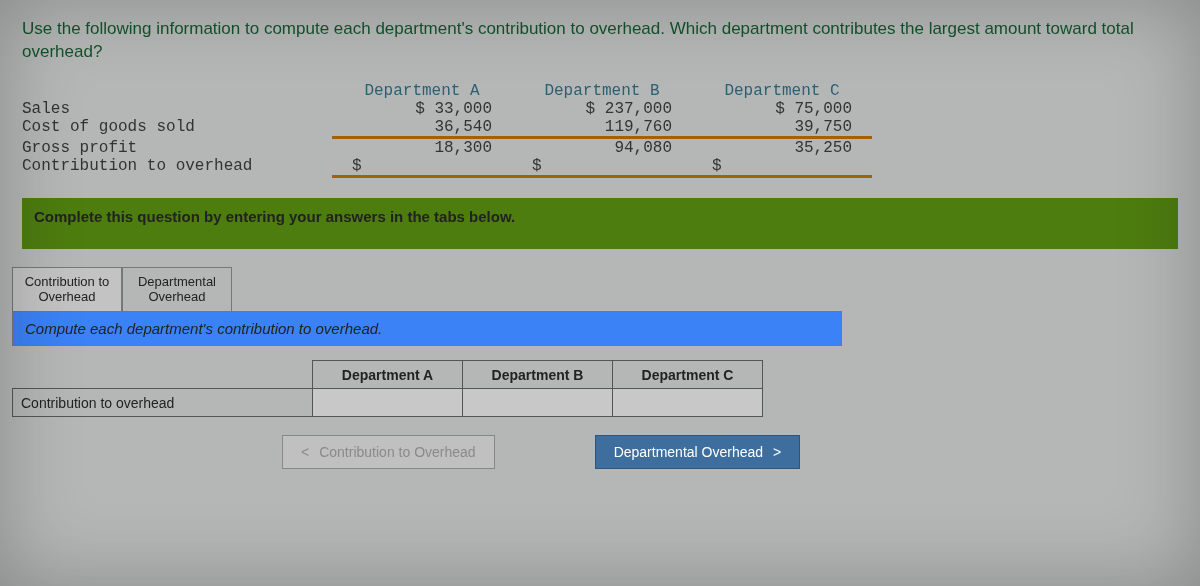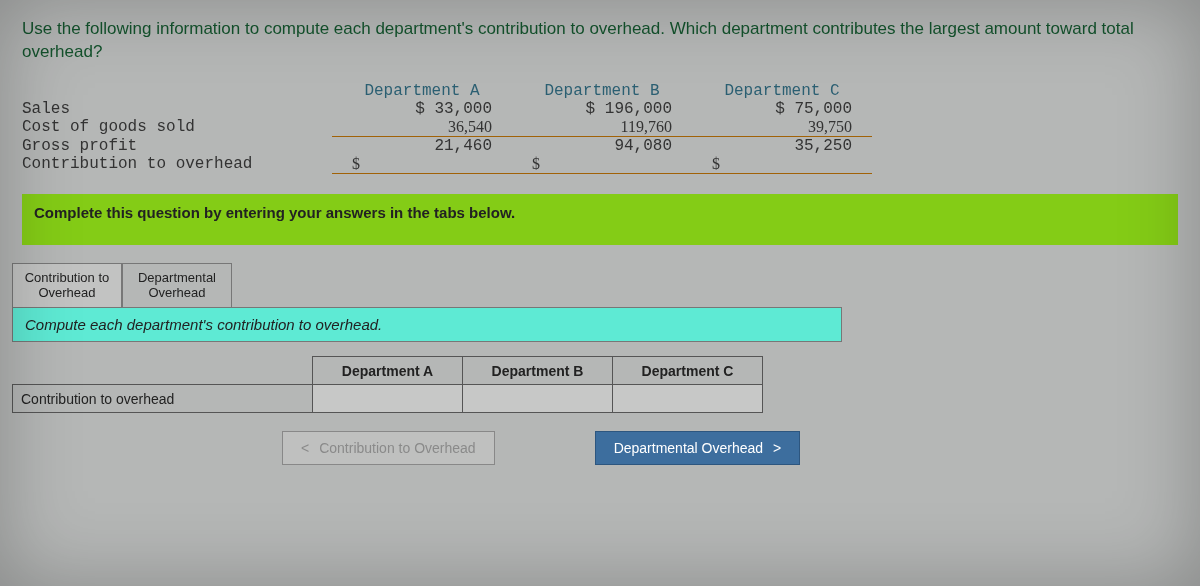--- a/index.html
+++ b/index.html
@@ -27,24 +27,24 @@
   .data-area {
     margin: 0 12px 20px 12px;
     font-family: "Courier New", monospace;
     font-size: 16px;
     color: #333;
   }
   .data-row { display: flex; }
   .lbl { width: 310px; }
   .col { width: 180px; text-align: right; padding-right: 20px; }
   .hdr .col { color: #2b5f72; font-weight: normal; text-align: center; padding-right:0; }
-  .underline { border-bottom: 1px solid #a16207; font-family: Liberation Serif, serif; }
+  .underline { border-bottom: 3px solid #a16207; }
   .dollar-cell { text-align: left; padding-left: 20px; }
   .instruction-bar {
-    background: #84cc16;
+    background: #4d7c0f;
     margin: 18px 12px 0 12px;
     padding: 10px 12px 24px 12px;
     font-weight: bold;
     color: #222;
     font-size: 15px;
   }
   .tabs-row {
     display: flex;
     margin: 18px 0 0 2px;
   }
@@ -53,21 +53,21 @@
     border-bottom: none;
     padding: 6px 10px;
     font-size: 13px;
     text-align: center;
     background: #b5b7b6;
     width: 110px;
     line-height: 1.2;
   }
   .tab.active { background: #c2c3c2; }
   .section-bar {
-    background: #5eead4;
+    background: #3b82f6;
     border: 1px solid #777;
     padding: 8px 12px;
     font-style: italic;
     font-size: 15px;
     color: #222;
     margin: 0 12px 0 2px;
     width: 830px;
   }
   .answer-table {
     border-collapse: collapse;
@@ -117,32 +117,32 @@
 <div class="data-area">
   <div class="data-row hdr">
     <div class="lbl"></div>
     <div class="col">Department A</div>
     <div class="col">Department B</div>
     <div class="col">Department C</div>
   </div>
   <div class="data-row">
     <div class="lbl">Sales</div>
     <div class="col">$ 33,000</div>
-    <div class="col">$ 196,000</div>
+    <div class="col">$ 237,000</div>
     <div class="col">$ 75,000</div>
   </div>
   <div class="data-row">
     <div class="lbl">Cost of goods sold</div>
     <div class="col underline">36,540</div>
     <div class="col underline">119,760</div>
     <div class="col underline">39,750</div>
   </div>
   <div class="data-row">
     <div class="lbl">Gross profit</div>
-    <div class="col">21,460</div>
+    <div class="col">18,300</div>
     <div class="col">94,080</div>
     <div class="col">35,250</div>
   </div>
   <div class="data-row">
     <div class="lbl">Contribution to overhead</div>
     <div class="col underline dollar-cell">$</div>
     <div class="col underline dollar-cell">$</div>
     <div class="col underline dollar-cell">$</div>
   </div>
 </div>

